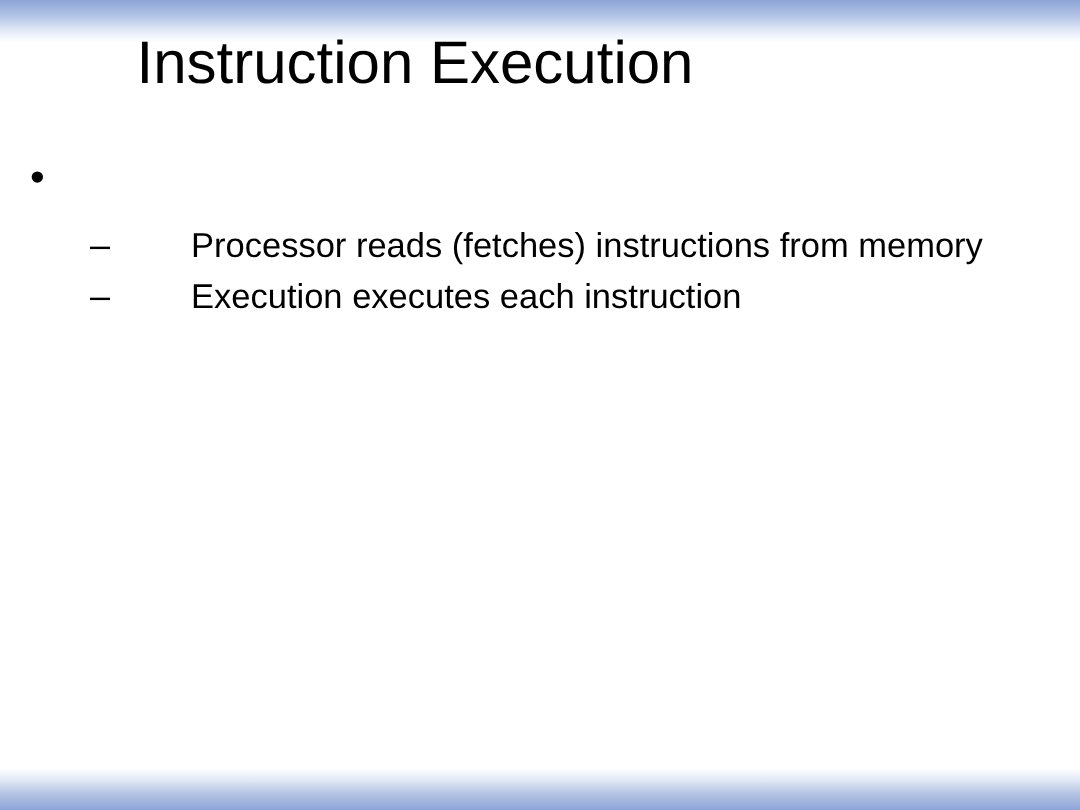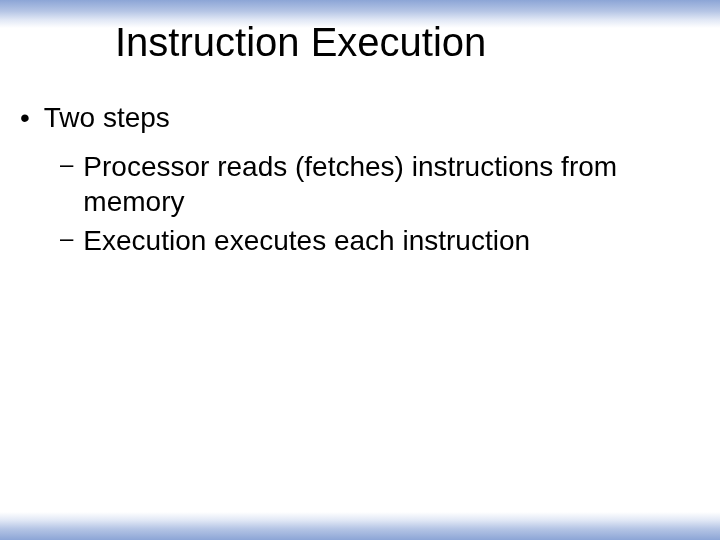--- a/index.html
+++ b/index.html
@@ -33,21 +33,21 @@
     }
     .content {
       position: relative;
       padding-top: 20px;
     }
     .title {
       font-size: 40px;
       font-weight: normal;
       color: #000;
       text-align: left;
-      padding-left: 115px;
+      padding-left: 91px;
       margin-bottom: 36px;
     }
     .bullet-level-1 {
       display: flex;
       align-items: flex-start;
       padding-left: 20px;
       margin-bottom: 14px;
     }
     .bullet-level-1 .bullet-marker {
       font-size: 28px;
@@ -66,38 +66,38 @@
       padding-left: 60px;
       margin-bottom: 4px;
     }
     .bullet-level-2 .bullet-marker {
       font-size: 24px;
       color: #000;
       margin-right: 10px;
       line-height: 1.25;
     }
     .bullet-level-2 .bullet-text {
-      font-size: 28px;
+      font-size: 23px;
       color: #000;
       line-height: 1.25;
       max-width: 560px;
+      margin-left: 44px;
     }
   </style>
 </head>
 <body>
 
 <div class="top-gradient"></div>
 <div class="bottom-gradient"></div>
 
 <div class="content">
   <h1 class="title">Instruction Execution</h1>
 
   <div class="bullet-level-1">
     <span class="bullet-marker">•</span>
-    <span class="bullet-text">Two steps</span>
   </div>
 
   <div class="bullet-level-2">
     <span class="bullet-marker">–</span>
     <span class="bullet-text">Processor reads (fetches) instructions from memory</span>
   </div>
 
   <div class="bullet-level-2">
     <span class="bullet-marker">–</span>
     <span class="bullet-text">Execution executes each instruction</span>

